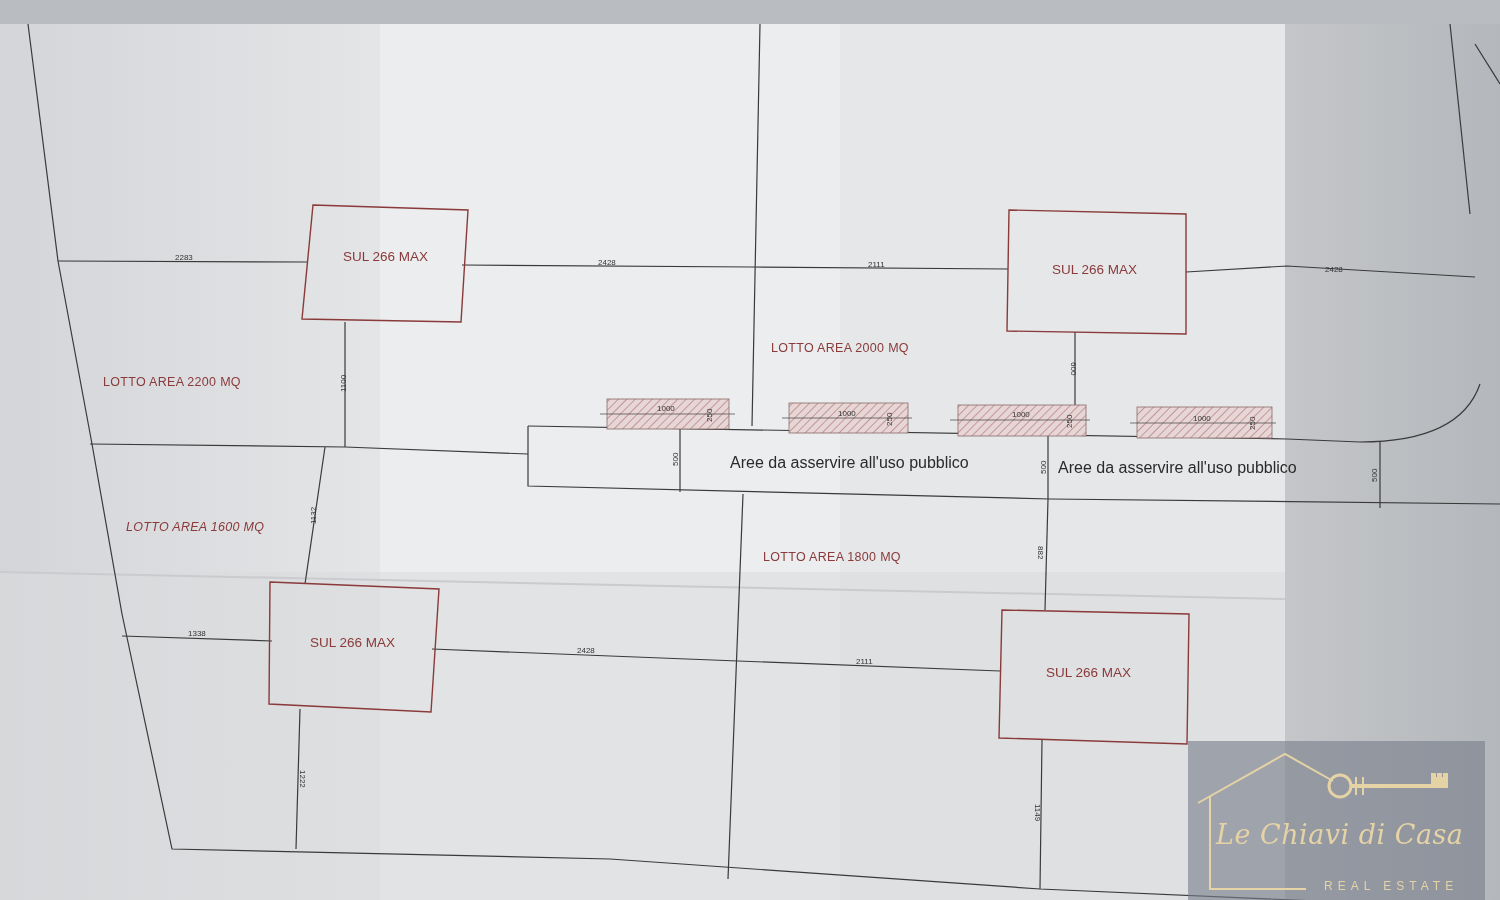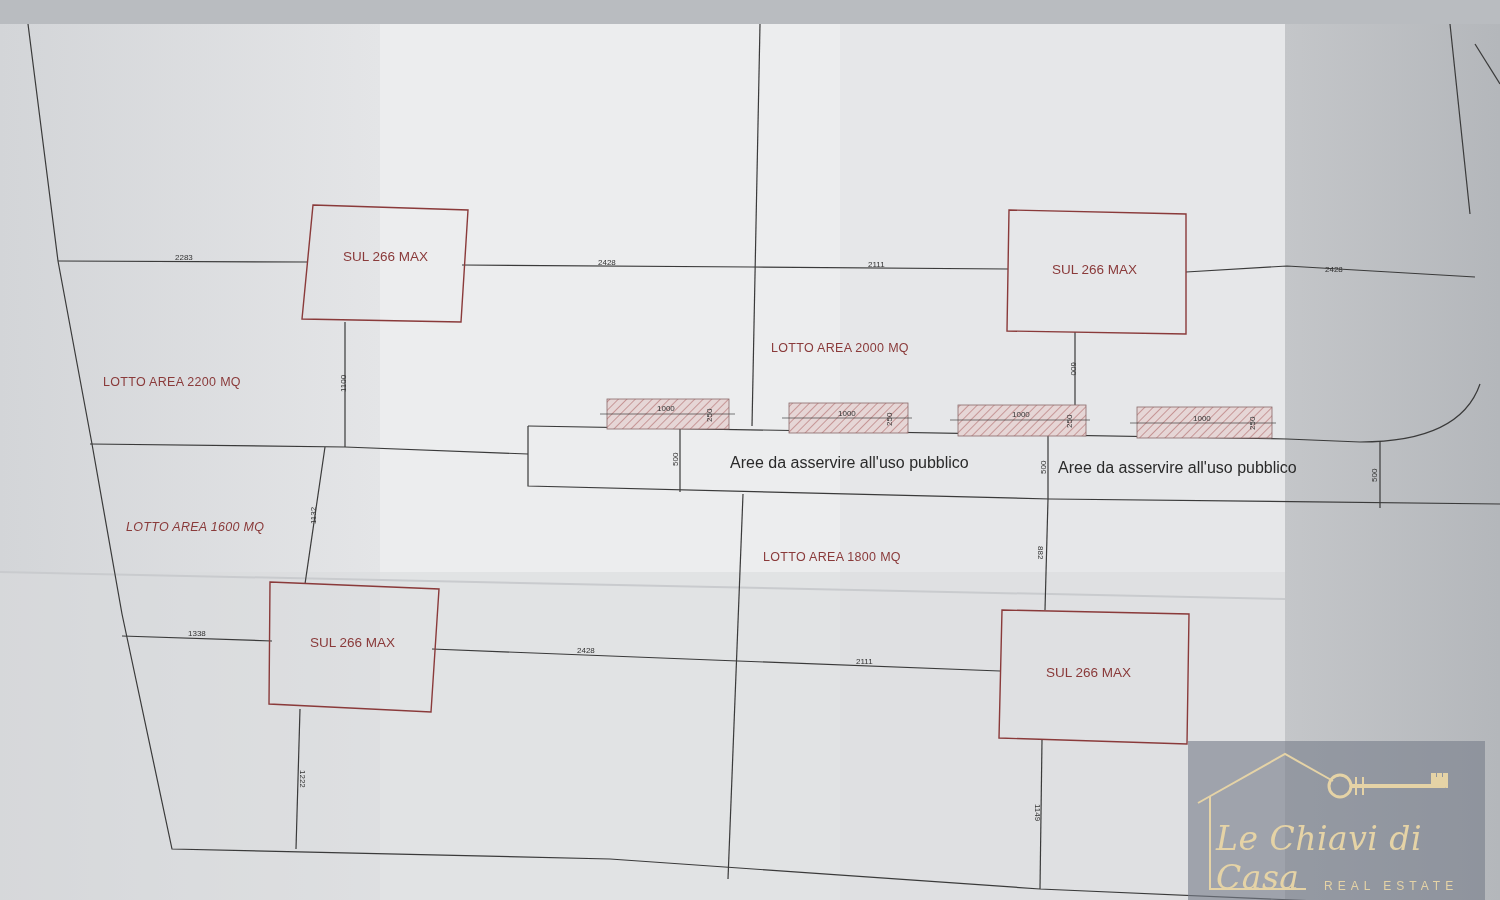--- a/index.html
+++ b/index.html
@@ -6,21 +6,21 @@
     body { width: 1500px; height: 900px; overflow: hidden; background: #b9bcc0; font-family: "Liberation Sans", sans-serif; }
     #stage { position: relative; width: 1500px; height: 900px; margin-top: 24px; }
     svg { position: absolute; left: 0; top: 0; }
     .dim { font-family: "Liberation Sans", sans-serif; font-size: 8px; fill: #333; }
     .lot { font-family: "Liberation Sans", sans-serif; font-size: 12.5px; fill: #8a3a3a; letter-spacing: 0.3px; }
     .sul { font-family: "Liberation Sans", sans-serif; font-size: 13.5px; fill: #8a3a3a; }
     .pub { font-family: "Liberation Sans", sans-serif; font-size: 16px; fill: #2a2a2a; }
     .ln { stroke: #3a3a3a; stroke-width: 1.2; fill: none; }
     .bld { stroke: #8a3a3a; stroke-width: 1.4; fill: none; }
     .logo-wrap { position: absolute; left: 1188px; top: 717px; width: 297px; height: 168px; background: rgba(120,126,138,0.62); }
-    .logo-script { position: absolute; left: 28px; top: 78px; font-family: "DejaVu Serif", serif; font-style: italic; font-size: 33px; color: #e5d3a6; letter-spacing: 0.5px; }
+    .logo-script { position: absolute; left: 28px; top: 78px; font-family: "DejaVu Serif", serif; font-style: italic; font-size: 27px; color: #e5d3a6; letter-spacing: 0.5px; }
     .logo-sub { position: absolute; left: 136px; top: 138px; font-family: "Liberation Sans", sans-serif; font-size: 12px; letter-spacing: 5px; color: #e5d3a6; }
   </style>
 </head>
 <body>
 
 <div id="stage">
   <svg width="1500" height="900" viewBox="0 0 1500 900">
     <defs>
       <pattern id="hatch" width="6" height="6" patternUnits="userSpaceOnUse" patternTransform="rotate(45)">
         <rect width="6" height="6" fill="#e6d6d6"></rect>

